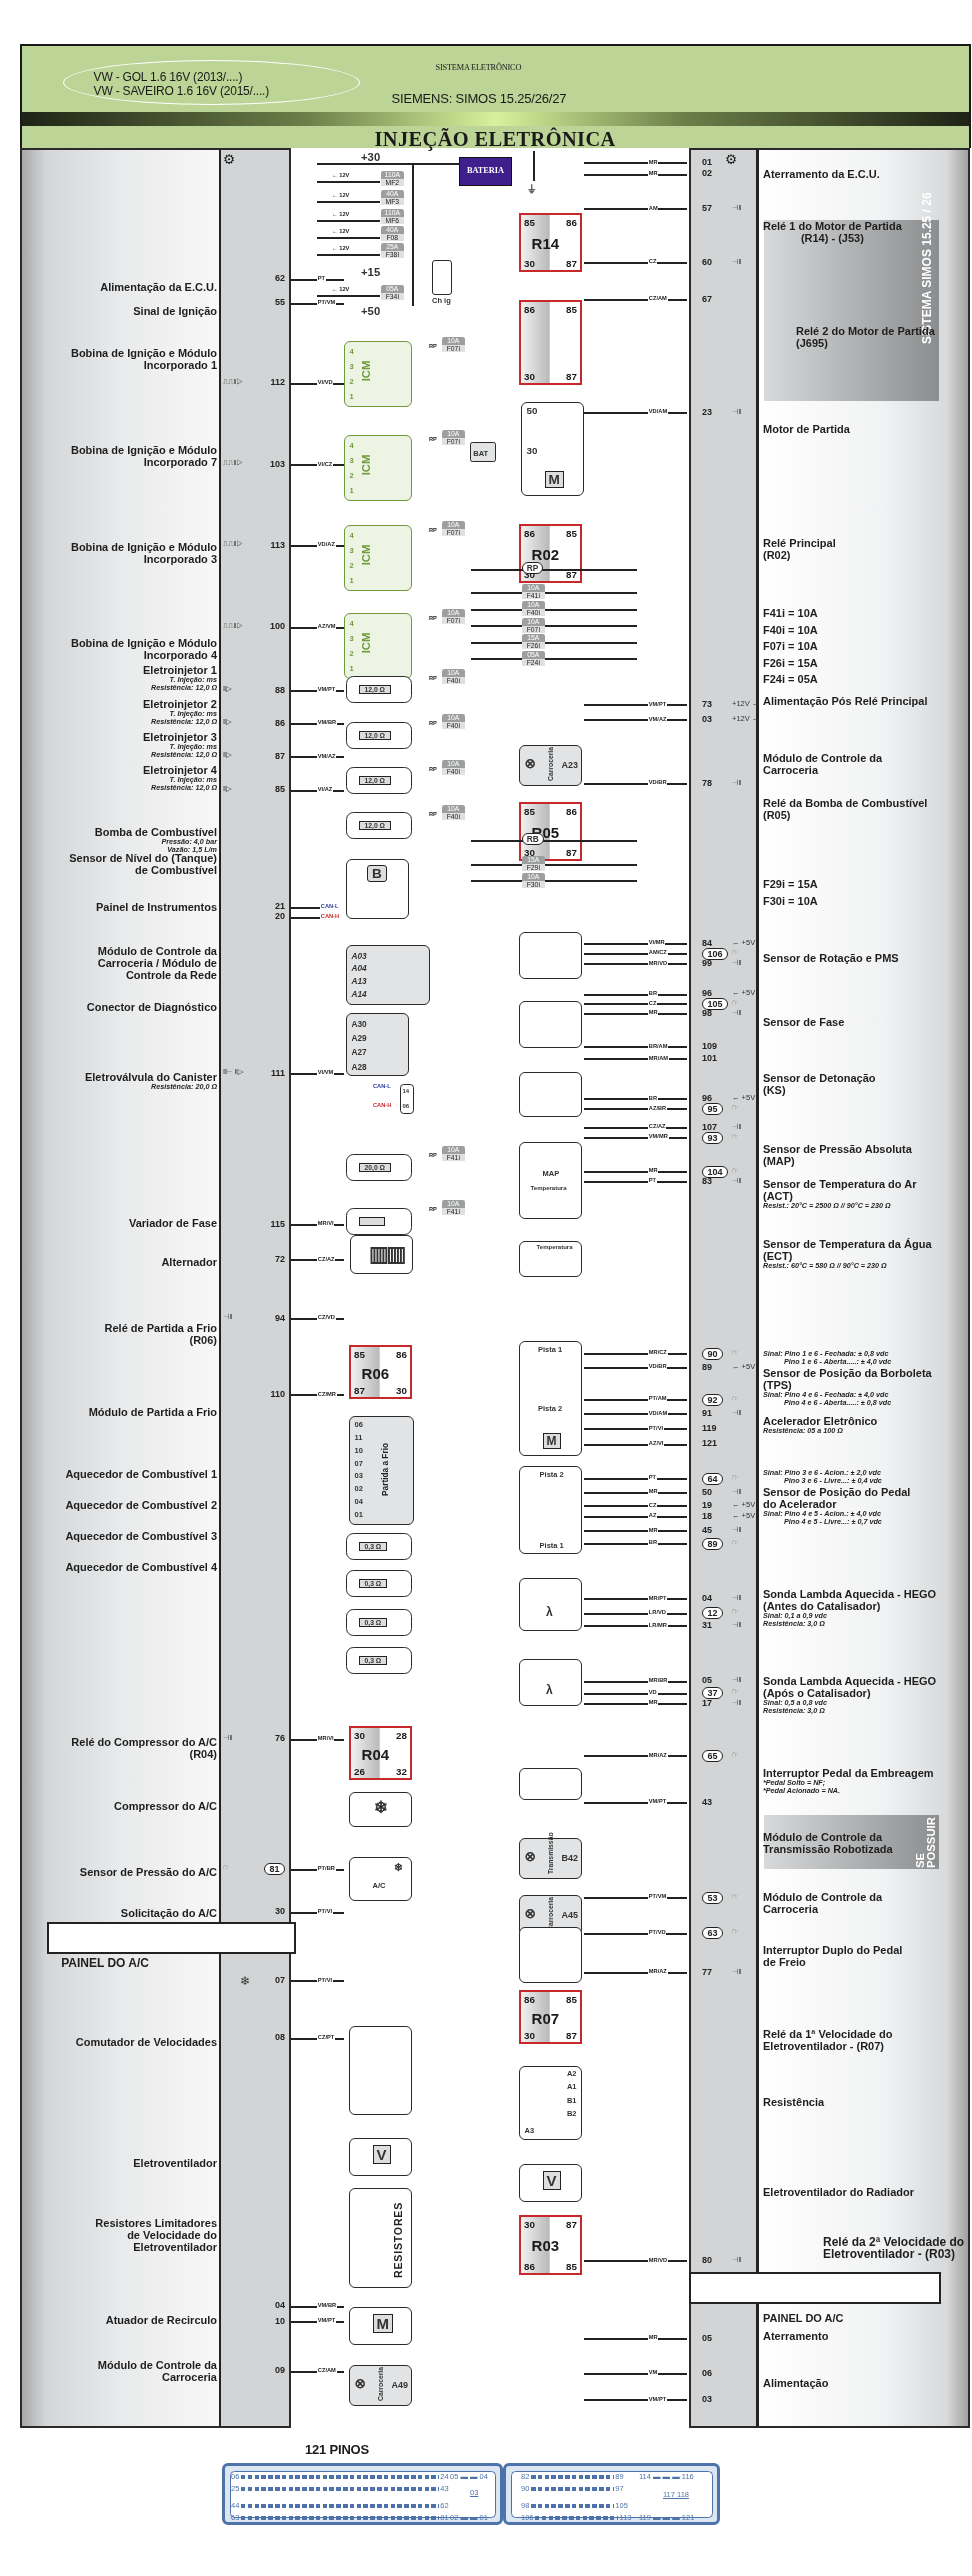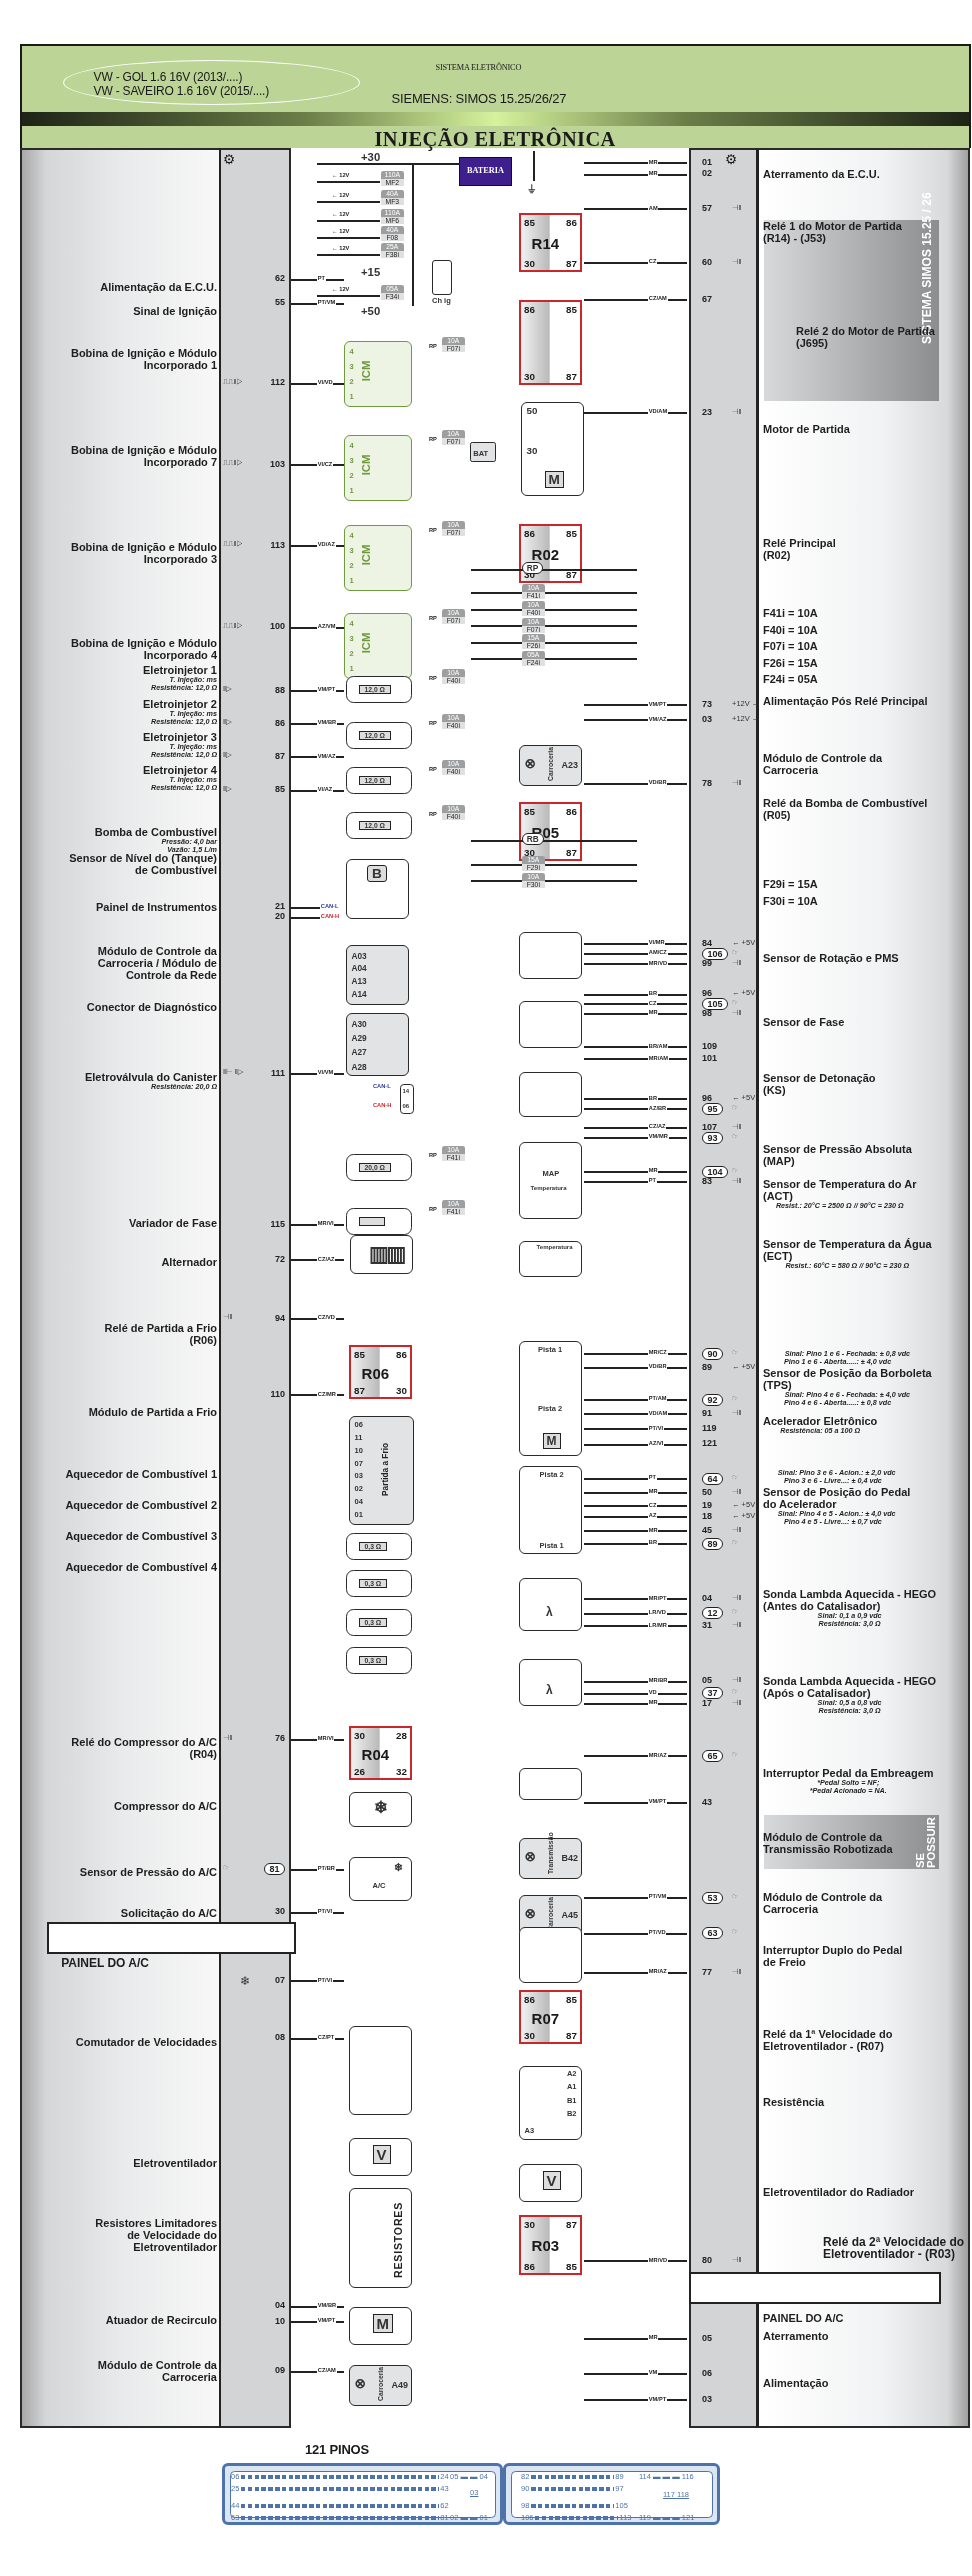--- a/index.html
+++ b/index.html
@@ -26,21 +26,21 @@
   .lc { left: 219px; top: 148px; width: 72px; height: 2280px; background: #d3d4d5; border-left: 2.3px solid #222; }
   .rc { left: 689px; top: 148px; width: 71px; height: 2280px; background: #d3d4d5; }
   .rp { left: 756px; top: 148px; width: 214px; height: 2280px;
     background: linear-gradient(90deg, #ffffff 0%, #f1f2f3 60%, #d8d9da 90%, #a0a0a0 100%); border-left: 3px solid #222; }
 
   .gap-box { position: absolute; background: #fff; border: 2.3px solid #222; height: 32px; }
 
   .llabel { position: absolute; right: 755px; text-align: right; font-weight: bold; font-size: 11px; line-height: 12px; color: #1e1e1e; white-space: nowrap; }
   .llabel .sub { display: block; font-style: italic; font-size: 7.2px; line-height: 8.3px; }
   .rlabel { position: absolute; left: 763px; font-weight: bold; font-size: 11px; line-height: 12px; color: #1e1e1e; white-space: nowrap; }
-  .rlabel .sub { display: block; font-style: italic; font-size: 7.2px; line-height: 8.3px; text-align: center; }
+  .rlabel .sub { display: block; font-style: italic; font-size: 7.2px; line-height: 8.3px; }
   .rlabel .sub2 { display: block; font-style: italic; font-size: 7.2px; line-height: 8.3px; padding-left: 21px; }
 
   .pin { position: absolute; font-weight: bold; font-size: 9px; color: #222; }
   .pin.circ { border: 1.1px solid #222; border-radius: 6.8px; padding: 0 4.5px; background: #fff; font-size: 9px; }
   .lpin { right: 687px; }
   .rpin { left: 702px; }
   .lwire { position: absolute; left: 291px; height: 1.5px; background: #222; }
   .rwire { position: absolute; right: 285px; height: 1.5px; background: #222; }
   .picon { position: absolute; font-size: 7.5px; color: #333; white-space: nowrap; }
 
@@ -315,21 +315,21 @@
     <div class="lwire" style="top:2321px;width:53px;"></div>
     <span class="wl" style="left:317px;top:2317px;background:#fff;padding:0 0.8px;">VM/PT</span>
     <span class="pin lpin" style="top:2365px;">09</span>
     <div class="lwire" style="top:2371px;width:53px;"></div>
     <span class="wl" style="left:317px;top:2367px;background:#fff;padding:0 0.8px;">CZ/AM</span>
   </div>
 <div id="right-labels">
     <div class="rlabel" style="top:168px;">
       <div>Aterramento da E.C.U.</div>
     </div>
-    <div class="rlabel" style="top:220px;">
+    <div class="rlabel" style="top:220px;text-align:center;">
       <div>Relé 1 do Motor de Partida</div>
       <div>(R14) - (J53)</div>
     </div>
     <div class="rlabel" style="top:325px;margin-left:33px;">
       <div>Relé 2 do Motor de Partida</div>
       <div>(J695)</div>
     </div>
     <div class="rlabel" style="top:423px;">
       <div>Motor de Partida</div>
     </div>
@@ -873,21 +873,21 @@
       <span class="a">10A</span>
       <span class="n">F41i</span>
     </div>
     <span class="wl" style="left:429px;top:1206px;">RP</span>
   </div>
 
 <div class="comp" style="left:346px;top:859px;width:63px;height:60px;">
   <span class="ctext" style="left:19.6px;top:4.5px;font-size:13.6px;border:1.5px solid #222;padding:0 4.5px;background:#ddd;border-radius:3px;">B</span>
 </div>
 
-<div class="comp gray" style="left:346px;top:945px;width:63px;height:60px;">
+<div class="comp gray" style="left:346px;top:945px;width:84px;height:60px;font-style:italic;">
   <div id="ipc-pins">
       <span class="ctext" style="left:4.5px;top:4.5px;font-size:8.3px;">A03</span>
       <span class="ctext" style="left:4.5px;top:17.4px;font-size:8.3px;">A04</span>
       <span class="ctext" style="left:4.5px;top:30px;font-size:8.3px;">A13</span>
       <span class="ctext" style="left:4.5px;top:43px;font-size:8.3px;">A14</span>
     </div>
 </div>
 
 <div class="comp gray" style="left:346px;top:1013px;width:63px;height:63px;">
   <div id="bcm-pins">

